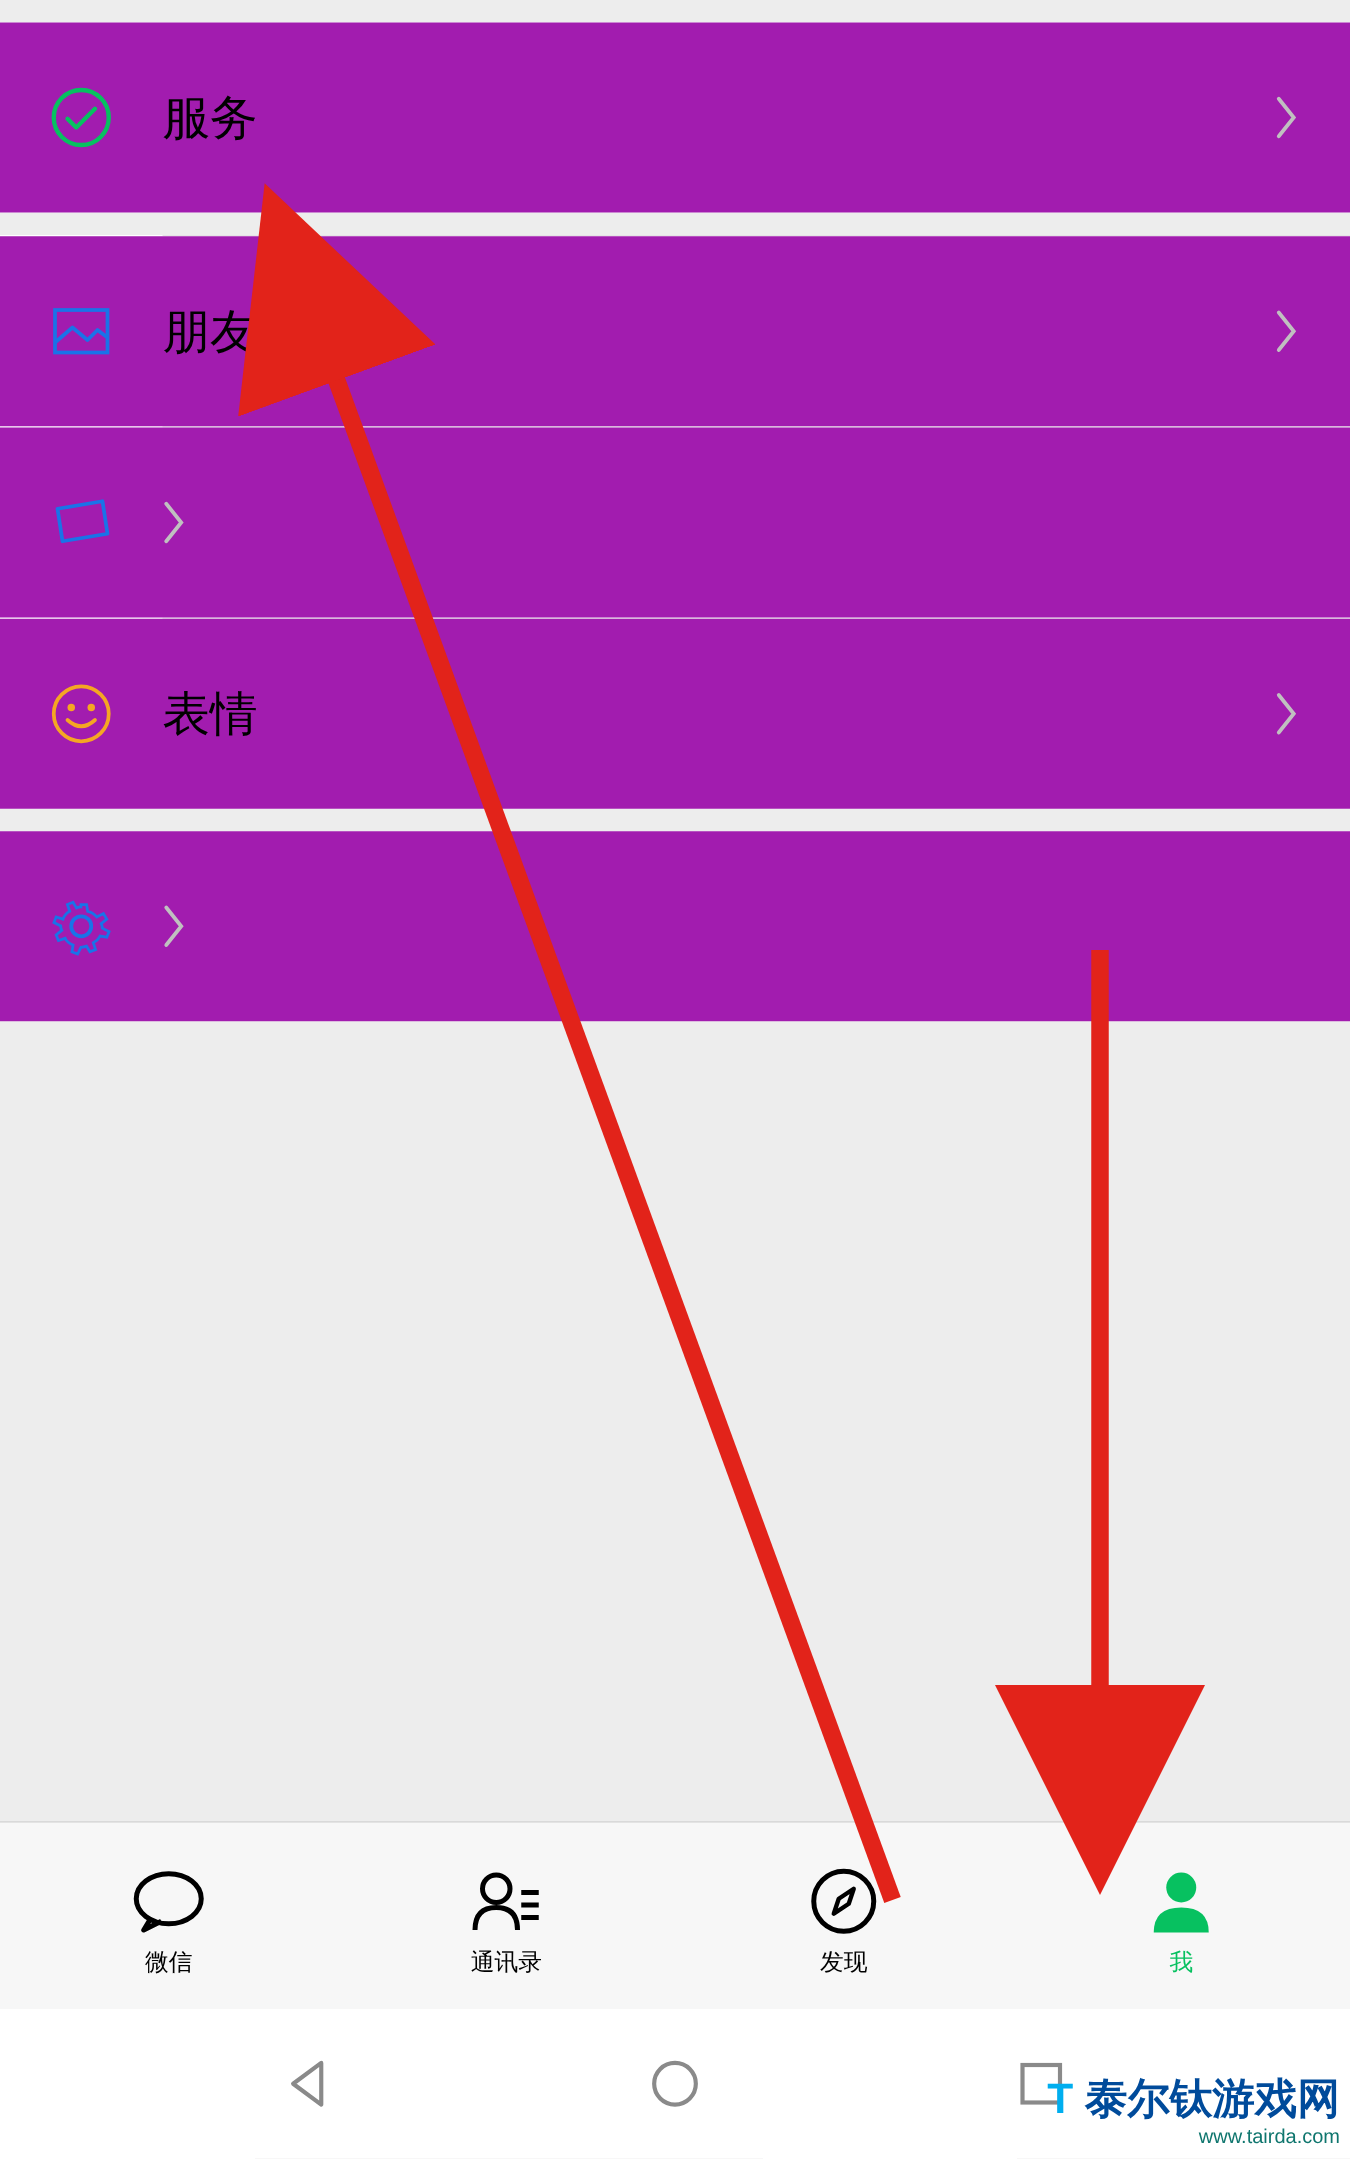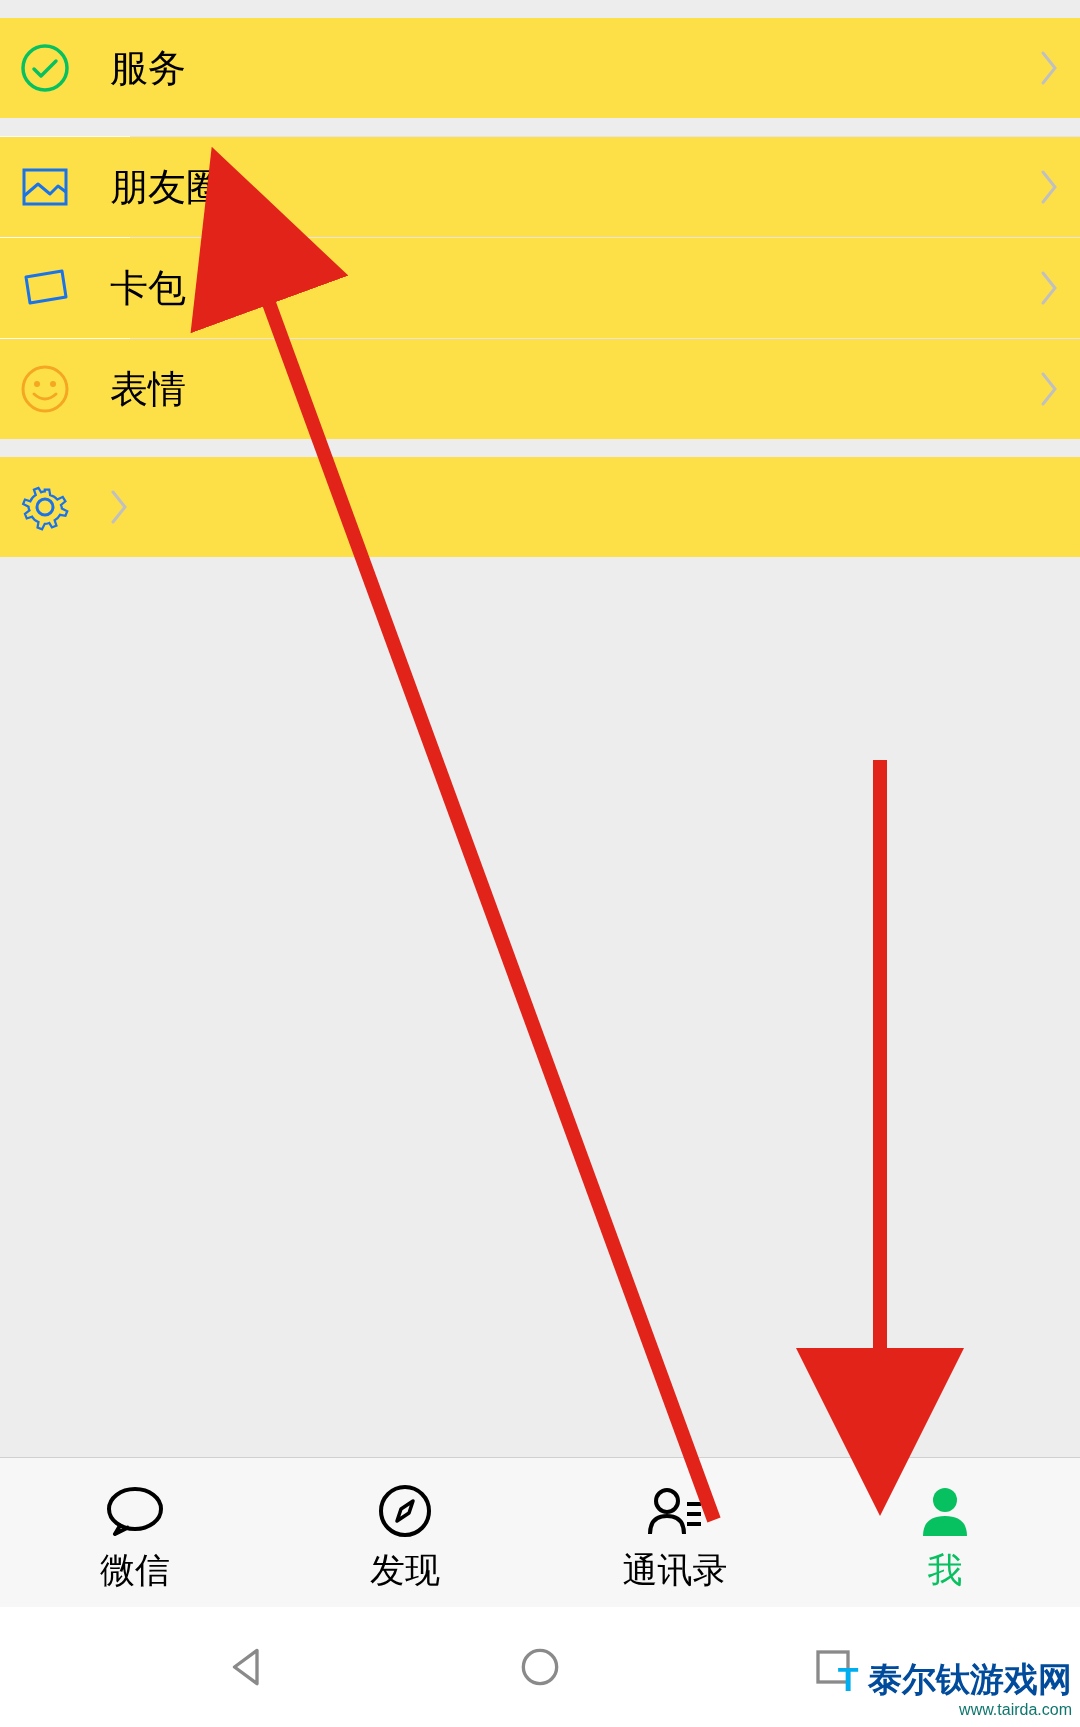--- a/index.html
+++ b/index.html
@@ -18,23 +18,23 @@
     .section {
       background: #fff;
       margin-top: 18px;
     }
     .section:first-child {
       margin-top: 18px;
     }
     .menu-item {
       display: flex;
       align-items: center;
-      height: 100px;
-      padding: 0 20px;
-      background: #fde047;
+      height: 152px;
+      padding: 0 40px;
+      background: #a21caf;
       position: relative;
     }
     .menu-item .icon {
       width: 50px;
       height: 50px;
       margin-right: 40px;
       flex-shrink: 0;
       display: flex;
       align-items: center;
       justify-content: center;
@@ -72,21 +72,21 @@
       padding-top: 12px;
     }
     .tab .tab-icon {
       width: 60px;
       height: 55px;
       display: flex;
       align-items: center;
       justify-content: center;
     }
     .tab .tab-label {
-      font-size: 35px;
+      font-size: 19px;
       color: #000;
       margin-top: 8px;
     }
     .tab.active .tab-label {
       color: #07c160;
     }
     .navbar {
       position: absolute;
       bottom: 0;
       left: 0;
@@ -164,21 +164,20 @@
         </svg>
     </span>
   </div>
   <div class="divider"></div>
   <div class="menu-item">
     <span class="icon">
       <svg viewBox="0 0 50 50" width="50" height="50">
         <path d="M6 14 L42 8 L46 34 L10 40 Z" fill="none" stroke="#1a73e8" stroke-width="3" stroke-linejoin="round"></path>
       </svg>
     </span>
-    <span class="label">卡包</span>
     <span class="chevron">
       <svg viewBox="0 0 20 36" width="20" height="36">
           <path d="M3 3 L15 18 L3 33" fill="none" stroke="#c0c0c0" stroke-width="3" stroke-linecap="round"></path>
         </svg>
     </span>
   </div>
   <div class="divider"></div>
   <div class="menu-item">
     <span class="icon">
       <svg viewBox="0 0 50 50" width="50" height="50">
@@ -215,41 +214,41 @@
 
 <div class="tabbar">
   <div class="tab">
     <span class="tab-icon">
       <svg viewBox="0 0 60 55" width="60" height="55">
         <ellipse cx="30" cy="25" rx="26" ry="20" fill="none" stroke="#000" stroke-width="4"></ellipse>
         <path d="M16 40 L10 50 L24 43" fill="none" stroke="#000" stroke-width="4" stroke-linejoin="round"></path>
       </svg>
     </span>
     <span class="tab-label">微信</span>
-  </div>
-  <div class="tab">
-    <span class="tab-icon">
-      <svg viewBox="0 0 60 55" width="60" height="55">
-        <circle cx="30" cy="27" r="24" fill="none" stroke="#000" stroke-width="4"></circle>
-        <path d="M38 17 L26 25 L22 37 L34 29 Z" fill="none" stroke="#000" stroke-width="3.5" stroke-linejoin="round"></path>
-      </svg>
-    </span>
-    <span class="tab-label">发现</span>
   </div>
   <div class="tab">
     <span class="tab-icon">
       <svg viewBox="0 0 60 55" width="60" height="55">
         <circle cx="22" cy="17" r="11" fill="none" stroke="#000" stroke-width="4"></circle>
         <path d="M5 50 Q5 32 22 32 Q39 32 39 50" fill="none" stroke="#000" stroke-width="4"></path>
         <line x1="42" y1="20" x2="56" y2="20" stroke="#000" stroke-width="4"></line>
         <line x1="42" y1="30" x2="56" y2="30" stroke="#000" stroke-width="4"></line>
         <line x1="42" y1="40" x2="56" y2="40" stroke="#000" stroke-width="4"></line>
       </svg>
     </span>
     <span class="tab-label">通讯录</span>
+  </div>
+  <div class="tab">
+    <span class="tab-icon">
+      <svg viewBox="0 0 60 55" width="60" height="55">
+        <circle cx="30" cy="27" r="24" fill="none" stroke="#000" stroke-width="4"></circle>
+        <path d="M38 17 L26 25 L22 37 L34 29 Z" fill="none" stroke="#000" stroke-width="3.5" stroke-linejoin="round"></path>
+      </svg>
+    </span>
+    <span class="tab-label">发现</span>
   </div>
   <div class="tab active">
     <span class="tab-icon">
       <svg viewBox="0 0 60 55" width="60" height="55">
         <circle cx="30" cy="16" r="12" fill="#07c160"></circle>
         <path d="M8 52 Q8 32 30 32 Q52 32 52 52 Z" fill="#07c160"></path>
       </svg>
     </span>
     <span class="tab-label">我</span>
   </div>

